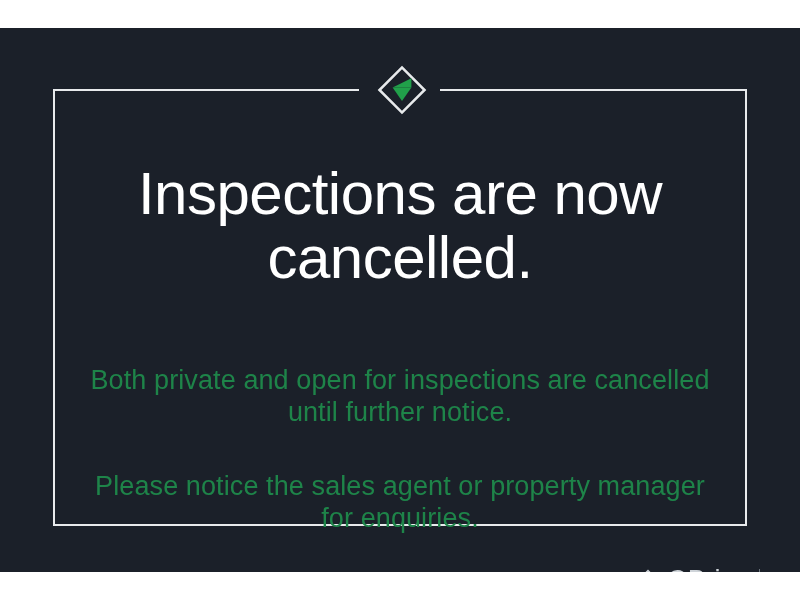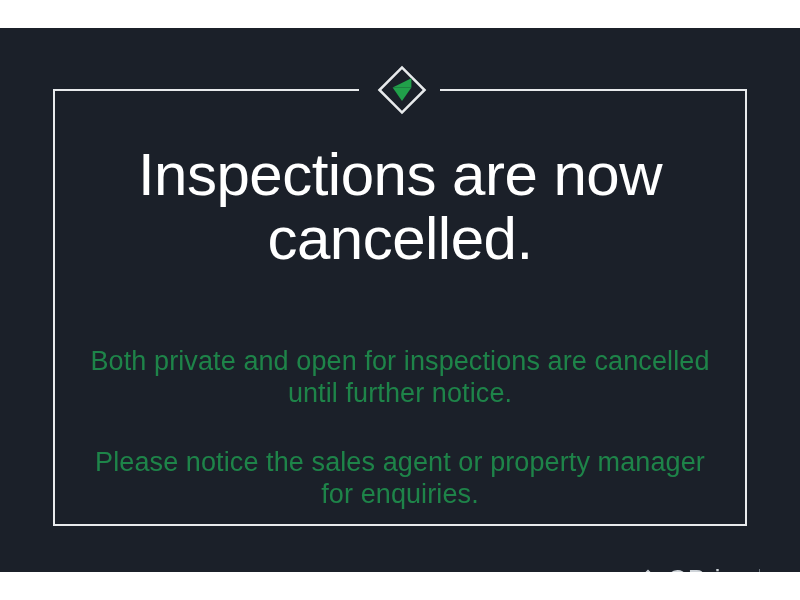--- a/index.html
+++ b/index.html
@@ -65,21 +65,21 @@
     position: absolute;
     left: 53px;
     top: 61px;
     width: 694px;
     height: 437px;
     display: flex;
     flex-direction: column;
     align-items: center;
     justify-content: flex-start;
     box-sizing: border-box;
-    padding-top: 54px;
+    padding-top: 73px;
   }
 
   .headline {
     width: 600px;
     margin: 0;
     text-align: center;
     color: #ffffff;
     font-size: 60px;
     line-height: 64px;
     font-weight: 300;
@@ -88,21 +88,21 @@
 
   .body-block {
     width: 620px;
     text-align: center;
     color: #1e8449;
     font-size: 27px;
     line-height: 32px;
     font-weight: 400;
     letter-spacing: 0.1px;
   }
-  .para-1 { margin: 74px 0 3px 0; }
+  .para-1 { margin: 74px 0 8px 0; }
   .para-2 { margin: 34px 0 0 0; }
 
   
   .brand {
     position: absolute;
     left: 636px;
     top: 536px;
     display: flex;
     align-items: center;
     height: 32px;

